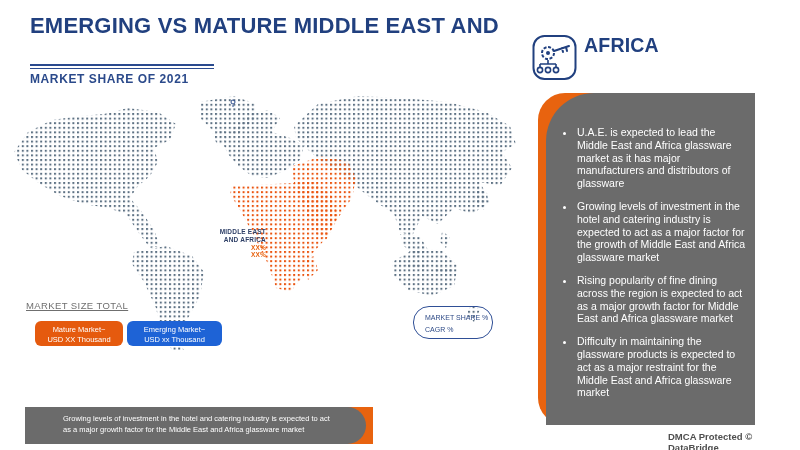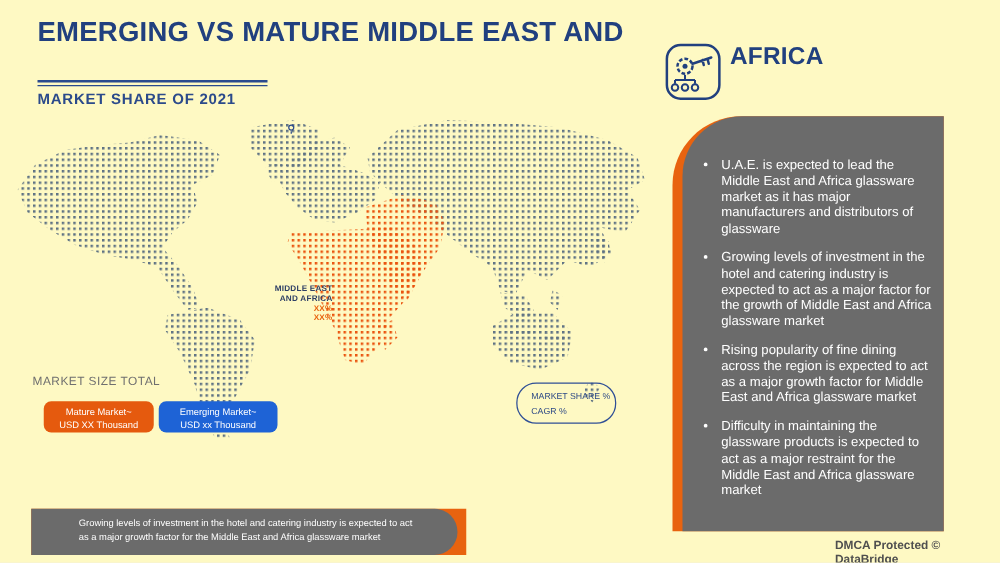--- a/index.html
+++ b/index.html
@@ -1,18 +1,18 @@
 <!DOCTYPE html>
 <html><head>
 <meta charset="utf-8">
 <style>
   * { margin:0; padding:0; box-sizing:border-box; }
   body { background:#e9e9e9; font-family:"Liberation Sans", sans-serif; }
   .canvas {
-    position:relative; width:800px; height:450px; background:#fef9c3;
+    position:relative; width:800px; height:450px; background:#ffffff;
     overflow:hidden; margin:0 auto;
   }
   .abs { position:absolute; }
 
   
   .title {
     left:30px; top:14px; width:500px;
     font-size:22px; font-weight:800; letter-spacing:.2px;
     color:#21407f; line-height:1.12;
   }
@@ -26,21 +26,21 @@
   }
 
   
   .map-svg { left:8px; top:90px; }
   .region-label { left:214px; top:228px; width:52px; text-align:right; line-height:1.2; }
   .region-name { font-size:6.5px; font-weight:700; color:#2e3f66; letter-spacing:.2px; }
   .region-val  { font-size:6.5px; font-weight:700; color:#e8630f; letter-spacing:.2px; }
 
   
   .ms-heading {
-    left:26px; top:300px; font-size:9.5px; letter-spacing:.4px; color:#6f6f6f;
+    left:26px; top:300px; font-size:9.5px; letter-spacing:.4px; color:#6f6f6f;text-decoration:underline;
   }
   .chip {
     top:321px; height:25px; border-radius:6px; color:#fff;
     text-align:center; font-size:7.5px; line-height:1.35; padding-top:4px;
   }
   .chip-mature   { left:35px;  width:88px;  background:#e55a0e; }
   .chip-emerging { left:127px; width:95px;  background:#1e63d6; }
 
   .share-box {
     left:413px; top:306px; width:80px; height:33px;
@@ -62,21 +62,21 @@
   }
 
   
   .kf-icon { left:531px; top:33px; }
   .kf-title {
     left:584px; top:35px; font-size:19.5px; font-weight:800;
     color:#21407f; line-height:1.05; letter-spacing:.2px;
   }
   .panel-wrap {
     left:538px; top:93px; width:217px; height:332px;
-    background:#e8630f; border-top-left-radius:55px;
+    background:#e8630f; border-top-left-radius:55px;border-radius:27px;
   }
   .panel {
     position:absolute; left:8px; top:0; width:209px; height:332px;
     background:#6b6b6b; border-top-left-radius:48px;
   }
   .panel ul { margin:0; padding:33px 8px 0 30px; list-style:disc; color:#fff; }
   .panel li {
     font-size:10.5px; line-height:1.22; margin-bottom:10px; padding-left:1px;
   }
 

